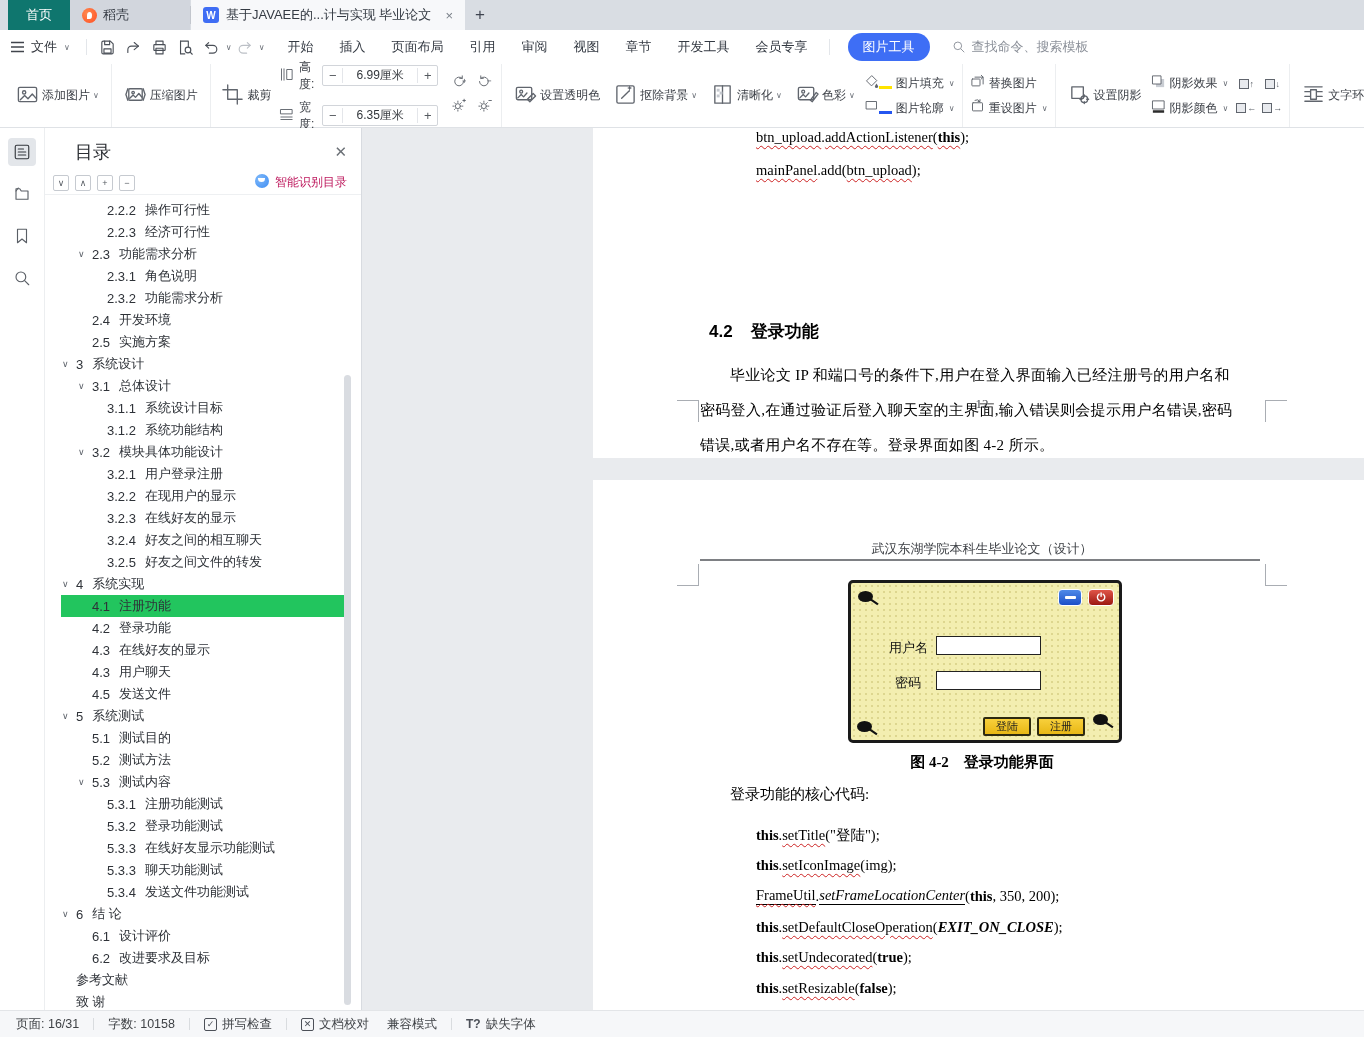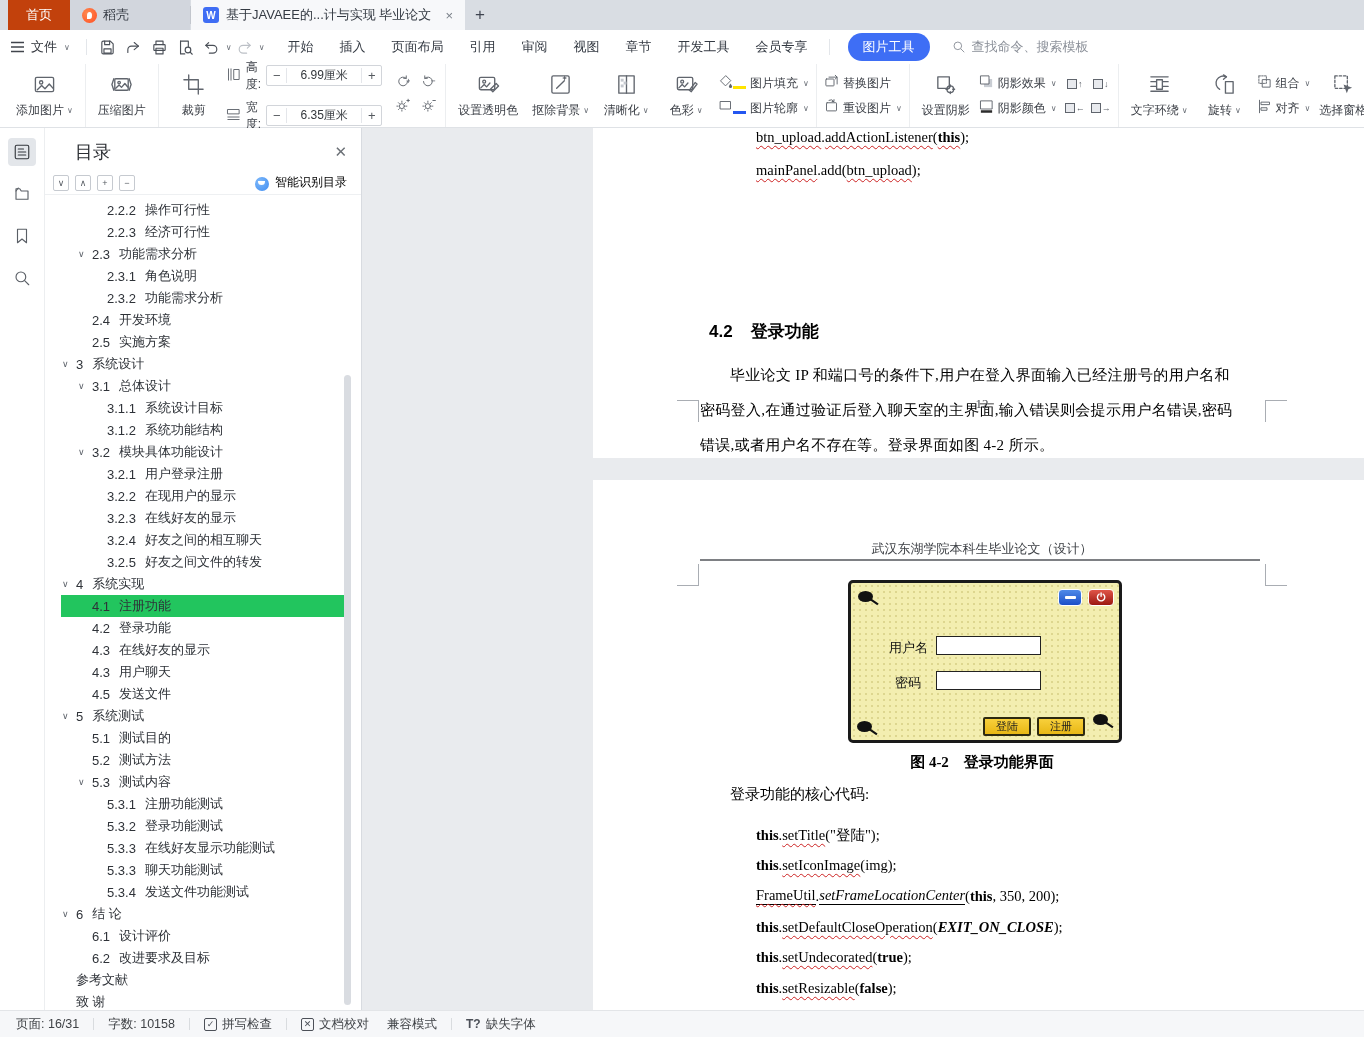--- a/index.html
+++ b/index.html
@@ -2,21 +2,21 @@
 <html><head>
 <meta charset="utf-8">
 <style>
 * { margin:0; padding:0; box-sizing:border-box; }
 html,body { width:1364px; height:1037px; overflow:hidden;
   font-family:"Liberation Sans","DejaVu Sans",sans-serif; background:#fff; }
 
 
 .tabbar { height:30px; background:#d9dde3; display:flex; align-items:stretch; }
 .tab { display:flex; align-items:center; font-size:13px; color:#343a43; padding:0 12px; position:relative; }
-.tab-home { background:#c2410c; color:#fff; margin-left:8px; min-width:62px; justify-content:center; }
+.tab-home { background:#0f766e; color:#fff; margin-left:8px; min-width:62px; justify-content:center; }
 .tab-docer { background:#d2d6dd; min-width:120px; }
 .tab-doc { background:#f7f8fa; min-width:244px; }
 .tab-sep { width:1px; background:#c2c6cd; margin:6px 0; }
 .docer-flame { width:15px; height:15px; border-radius:50%; background:radial-gradient(circle at 35% 35%, #ff8a50, #ff4d22); margin-right:6px; position:relative; }
 .docer-flame::after{content:"";position:absolute;left:5px;top:4px;width:5px;height:7px;border-radius:50% 50% 50% 0;background:#fff;}
 .wicon { width:16px; height:16px; border-radius:3px; background:#3f6df4; color:#fff; font-size:10px; font-weight:bold; display:flex; align-items:center; justify-content:center; margin-right:7px; }
 .tab-close { margin-left:14px; color:#7a8089; font-size:13px; }
 .tab-plus { width:30px; display:flex; align-items:center; justify-content:center; color:#3f4450; font-size:17px; }
 
 
@@ -29,21 +29,21 @@
 .ddc { font-size:8px; color:#6a6f77; margin-left:1px; }
 .mtabs { display:flex; align-items:center; margin-left:10px; }
 .mtab { font-size:13px; color:#343a43; padding:0 13px; cursor:default; }
 .pill { background:#3e6ef5; color:#fff; font-size:13px; border-radius:14px; padding:5px 15px; margin-left:10px; }
 .searchbox { display:flex; align-items:center; gap:6px; color:#8a8f98; font-size:13px; margin-left:22px; }
 .searchbox svg { width:14px; height:14px; stroke:#8a8f98; fill:none; stroke-width:1.6; }
 
 
 .ribbon { height:64px; background:#fff; border-bottom:1px solid #dfe2e6; display:flex; align-items:stretch; padding-left:4px; }
 .rgroup { display:flex; align-items:center; padding:0 7px; border-right:1px solid #eceef0; gap:4px; }
-.rbig { display:flex; flex-direction:column; align-items:center; justify-content:center; gap:3px; font-size:12px; color:#3a3e45; padding:0 5px; min-width:56px; }
+.rbig { display:flex; flex-direction:row; align-items:center; justify-content:center; gap:3px; font-size:12px; color:#3a3e45; padding:0 5px; min-width:56px; }
 .rbig .lrow { display:flex; align-items:center; gap:2px; white-space:nowrap; }
 .ic24 svg { width:23px; height:23px; stroke:#60656d; fill:none; stroke-width:1.4; stroke-linecap:round; stroke-linejoin:round; }
 .rcol { display:flex; flex-direction:column; justify-content:center; gap:7px; }
 .rrow { display:flex; align-items:center; gap:4px; font-size:12px; color:#3a3e45; white-space:nowrap; }
 .ic16 svg { width:15px; height:15px; stroke:#60656d; fill:none; stroke-width:1.5; stroke-linecap:round; stroke-linejoin:round; }
 .swatch { display:inline-block; width:13px; height:3px; margin-top:-2px; }
 .dim-rows { display:flex; flex-direction:column; gap:6px; }
 .dimrow { display:flex; align-items:center; gap:5px; font-size:12px; color:#3a3e45; }
 .stepper { display:flex; align-items:center; border:1px solid #d2d5da; border-radius:2px; height:21px; }
 .stp { width:20px; text-align:center; color:#55595f; font-size:13px; border-right:1px solid #e4e6ea; }
@@ -60,21 +60,21 @@
 .sico svg { width:18px; height:18px; stroke:#5a5f66; fill:none; stroke-width:1.5; stroke-linecap:round; stroke-linejoin:round; }
 .sico.active { background:#e3e6ea; }
 .sico.active svg { stroke:#33373d; }
 
 .tocpanel { width:317px; background:#fff; border-right:1px solid #d8dbe0; position:relative; }
 .toc-head { display:flex; align-items:center; padding:12px 14px 6px 30px; }
 .toc-title { font-size:18px; color:#2b2e33; }
 .toc-x { margin-left:auto; color:#6b7076; font-size:15px; }
 .toc-btns { display:flex; align-items:center; padding:4px 14px 8px 8px; gap:6px; }
 .tb { width:16px; height:16px; border:1px solid #c6cad0; border-radius:2px; color:#555a61; font-size:9px; display:flex; align-items:center; justify-content:center; }
-.ai { margin-left:auto; display:flex; align-items:flex-end; gap:6px; font-size:12px; color:#000000; }
+.ai { margin-left:auto; display:flex; align-items:flex-start; gap:6px; font-size:12px; color:#be185d; }
 .aidot { width:14px; height:14px; border-radius:50%; background:radial-gradient(circle at 32% 32%, #7db8fa, #3f8df2); position:relative; }
 .aidot::after { content:""; position:absolute; left:3px; top:4px; width:7px; height:4px; border-radius:0 0 6px 6px; background:#fff; }
 .toclist { position:absolute; left:0; right:0; top:66px; bottom:0; border-top:1px solid #eef0f2; overflow:hidden; padding-top:4px; }
 .titem { display:flex; align-items:center; height:22px; margin:0 14px 0 16px; font-size:13px; color:#2e3238; white-space:nowrap; }
 .titem.lv1 { padding-left:1px; } .titem.lv2 { padding-left:17px; } .titem.lv3 { padding-left:32px; }
 .titem .caret { width:14px; font-size:9px; color:#5d626a; }
 .tnum { margin-right:9px; } .tnum:empty { display:none; margin:0; }
 .titem.sel { background:#22c55e; }
 .tocbar { position:absolute; right:10px; top:247px; width:7px; height:630px; border-radius:4px; background:#d9dce1; }
 

